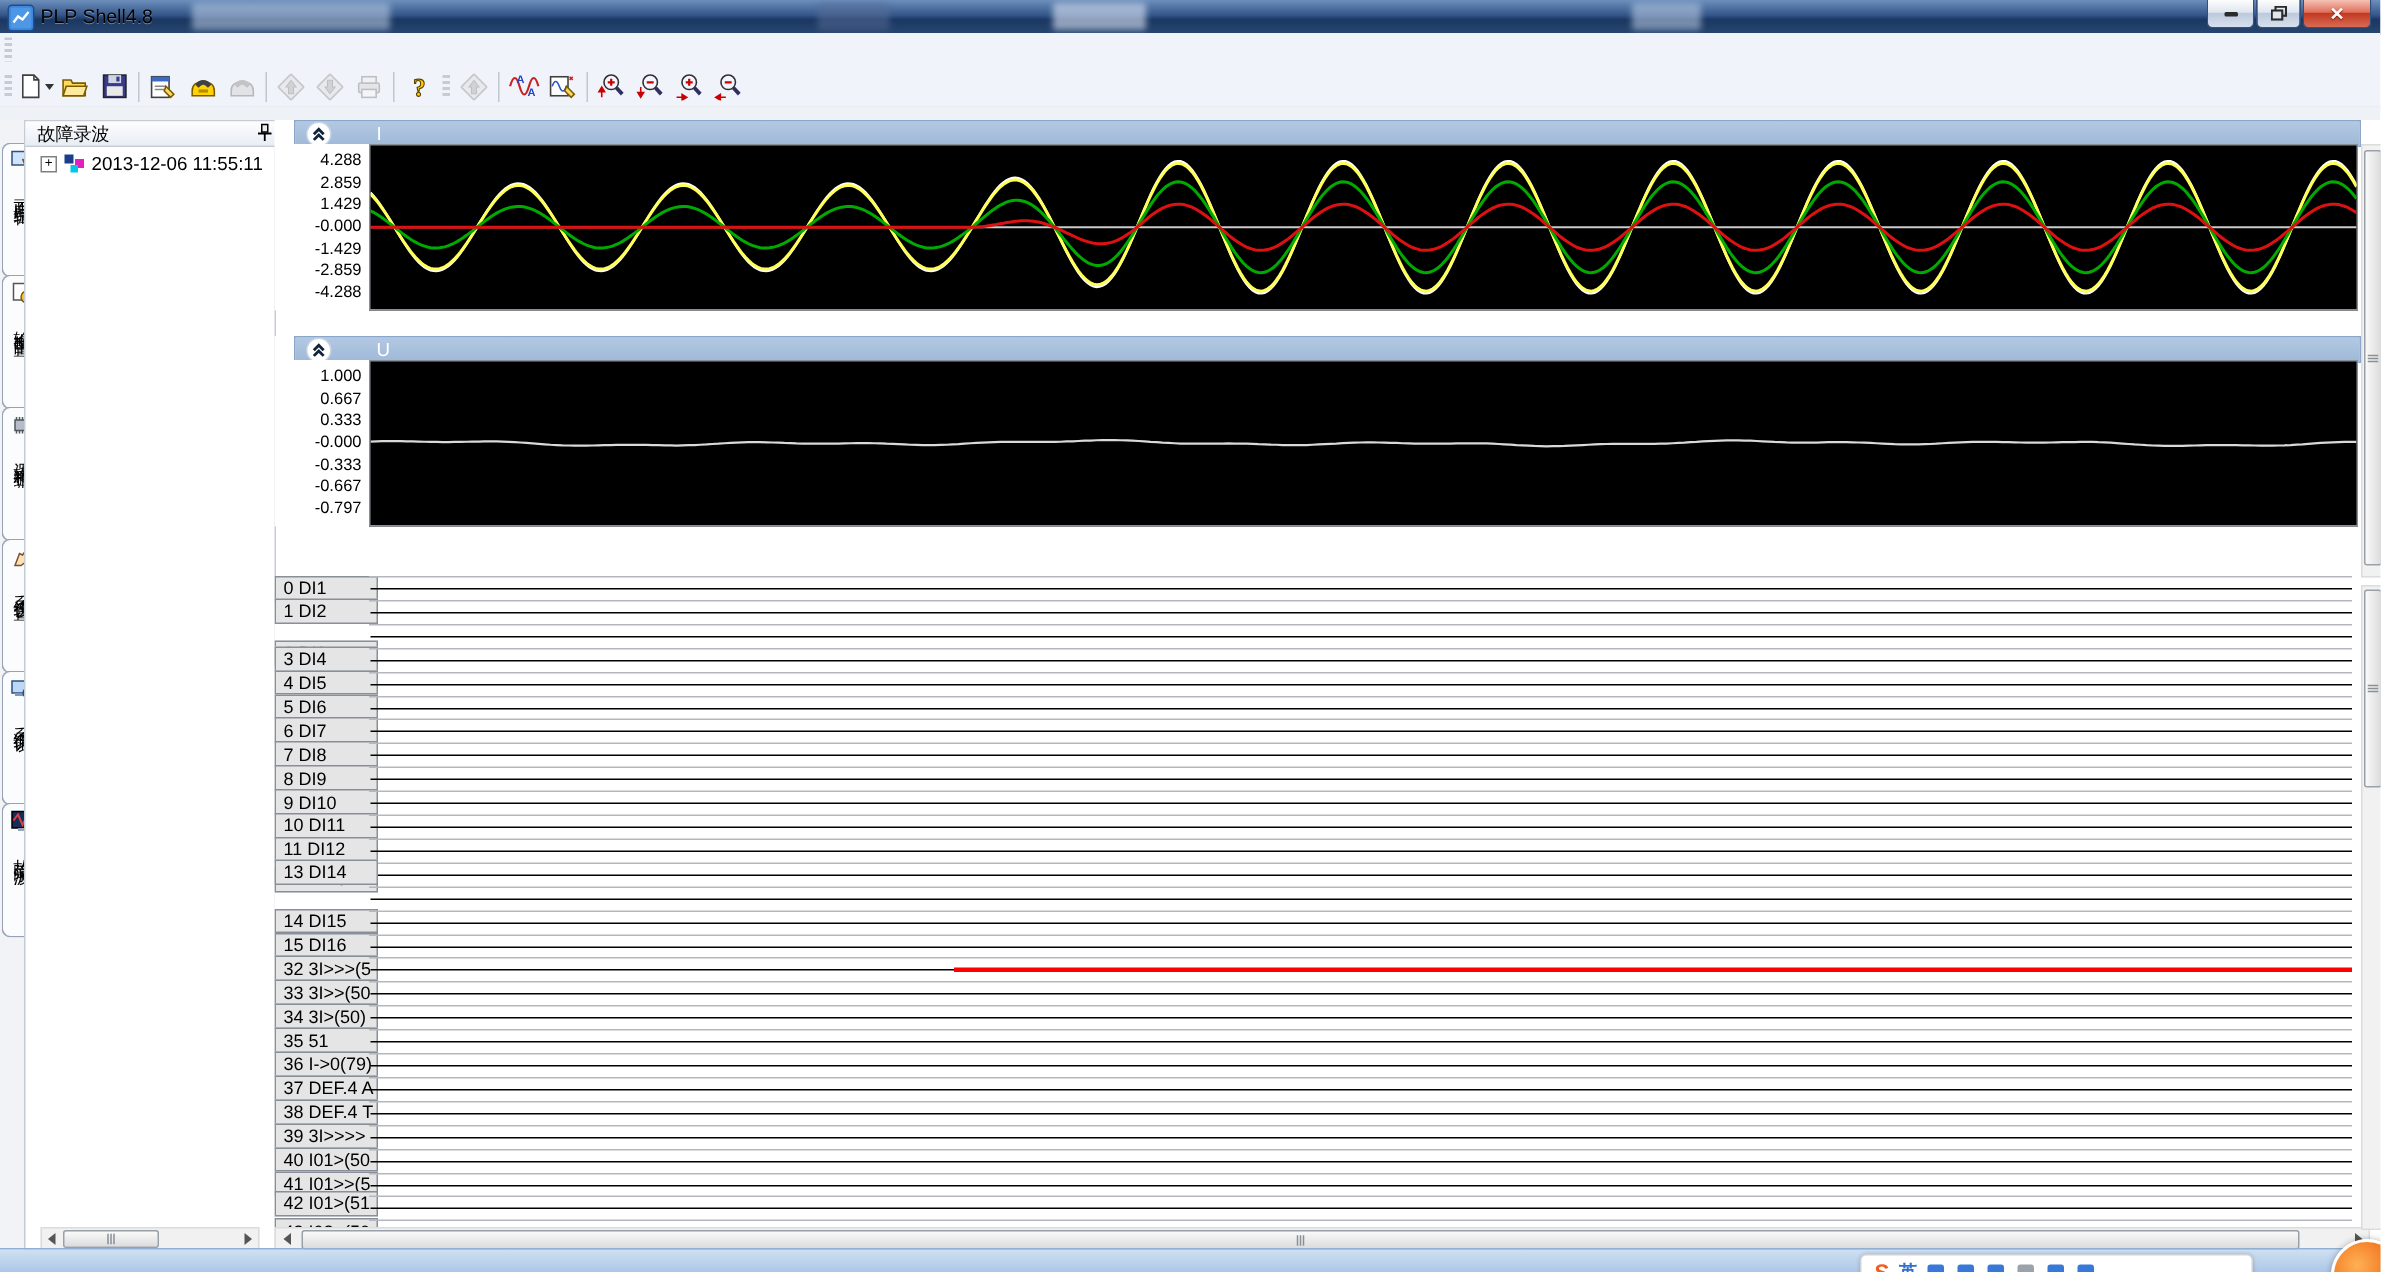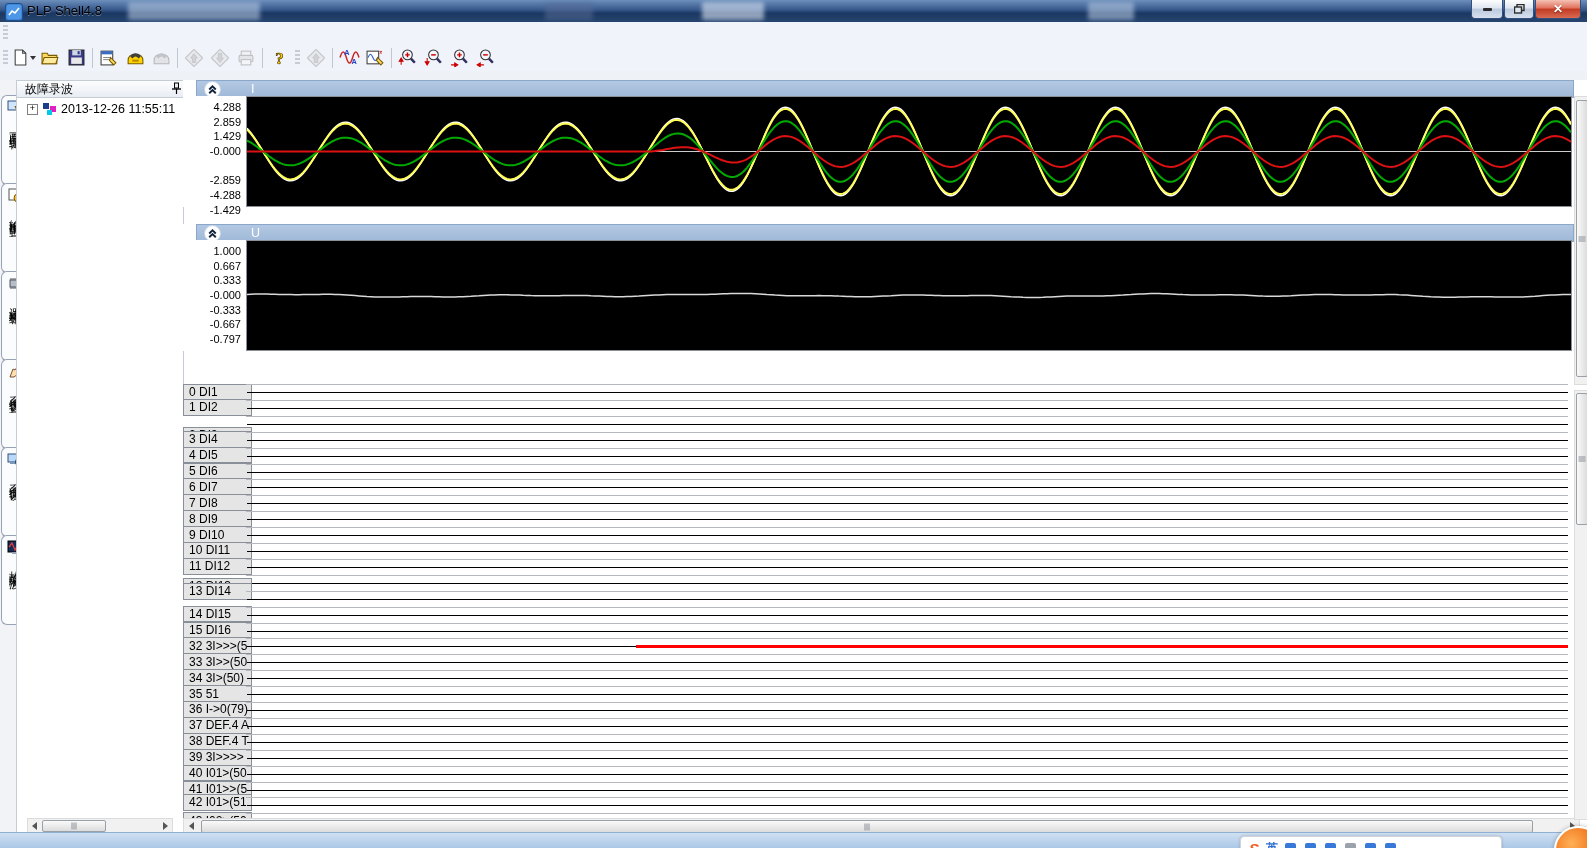--- a/index.html
+++ b/index.html
@@ -315,21 +315,21 @@
         </svg>
     </span>
   </div>
   <div class="tree-item">
     <span class="expander">+</span>
     <svg width="15" height="14" viewBox="0 0 15 14" style="margin-right:4px">
       <rect x="1" y="1" width="6" height="6" fill="#1c3c8c"></rect>
         <rect x="8" y="4" width="6" height="6" fill="#e020c0"></rect>
         <rect x="5" y="8" width="5" height="5" fill="#00c8e8"></rect>
     </svg>
-    <span>2013-12-26 11:55:11</span>
+    <span>2013-12-06 11:55:11</span>
   </div>
 
   <div class="abs hscroll" style="left:10px;top:737px;width:144px;height:13px;">
     <div class="sb-arrow" style="left:4px;top:3px;border-top:4px solid transparent;border-bottom:4px solid transparent;border-right:5px solid #555;"></div>
     <div class="sb-thumb" style="left:14px;top:1px;width:62px;height:10px;">
         <div class="sb-grip">
           <i></i>
           <i></i>
           <i></i>
         </div>
@@ -345,21 +345,21 @@
         <path d="M4.5 8 8 4.5 11.5 8M4.5 12 8 8.5 11.5 12" fill="none" stroke="#10223c" stroke-width="2"></path>
       </svg>
   </div>
   <span class="chart-title">I</span>
 </div>
 <div class="abs tickcol" style="left:183px;top:96px;width:63px;height:111px;" id="ticks-0">
     <div class="tick" style="top: 4.99px;">4.288</div>
     <div class="tick" style="top: 19.66px;">2.859</div>
     <div class="tick" style="top: 34.33px;">1.429</div>
     <div class="tick" style="top: 49px;">-0.000</div>
-    <div class="tick" style="top: 64px; margin-top: 44px;">-1.429</div>
+    <div class="tick" style="top: 64px;">-1.429</div>
     <div class="tick" style="top: 78.34px;">-2.859</div>
     <div class="tick" style="top: 93.01px;">-4.288</div>
   </div>
 <div class="abs plot" style="left:246px;top:96px;width:1324px;height:109px;">
   <svg id="wave-0" width="1324" height="109">
       <line x1="0" x2="1324" y1="54.5" y2="54.5" stroke="#cccccc" stroke-width="1.2"></line>
       <path d="M0 31.3 L2 33.5 L4 36.0 L6 38.7 L8 41.6 L10 44.7 L12 47.9 L14 51.2 L16 54.5 L18 57.8 L20 61.1 L22 64.3 L24 67.4 L26 70.3 L28 73.0 L30 75.5 L32 77.7 L34 79.5 L36 81.1 L38 82.3 L40 83.2 L42 83.6 L44 83.7 L46 83.4 L48 82.8 L50 81.7 L52 80.4 L54 78.6 L56 76.6 L58 74.3 L60 71.7 L62 68.9 L64 65.9 L66 62.7 L68 59.5 L70 56.2 L72 52.8 L74 49.5 L76 46.3 L78 43.1 L80 40.1 L82 37.3 L84 34.7 L86 32.4 L88 30.4 L90 28.6 L92 27.3 L94 26.2 L96 25.6 L98 25.3 L100 25.4 L102 25.8 L104 26.7 L106 27.9 L108 29.5 L110 31.3 L112 33.5 L114 36.0 L116 38.7 L118 41.6 L120 44.7 L122 47.9 L124 51.2 L126 54.5 L128 57.8 L130 61.1 L132 64.3 L134 67.4 L136 70.3 L138 73.0 L140 75.5 L142 77.7 L144 79.5 L146 81.1 L148 82.3 L150 83.2 L152 83.6 L154 83.7 L156 83.4 L158 82.8 L160 81.7 L162 80.4 L164 78.6 L166 76.6 L168 74.3 L170 71.7 L172 68.9 L174 65.9 L176 62.7 L178 59.5 L180 56.2 L182 52.8 L184 49.5 L186 46.3 L188 43.1 L190 40.1 L192 37.3 L194 34.7 L196 32.4 L198 30.4 L200 28.6 L202 27.3 L204 26.2 L206 25.6 L208 25.3 L210 25.4 L212 25.8 L214 26.7 L216 27.9 L218 29.5 L220 31.3 L222 33.5 L224 36.0 L226 38.7 L228 41.6 L230 44.7 L232 47.9 L234 51.2 L236 54.5 L238 57.8 L240 61.1 L242 64.3 L244 67.4 L246 70.3 L248 73.0 L250 75.5 L252 77.7 L254 79.5 L256 81.1 L258 82.3 L260 83.2 L262 83.6 L264 83.7 L266 83.4 L268 82.8 L270 81.7 L272 80.4 L274 78.6 L276 76.6 L278 74.3 L280 71.7 L282 68.9 L284 65.9 L286 62.7 L288 59.5 L290 56.2 L292 52.8 L294 49.5 L296 46.3 L298 43.1 L300 40.1 L302 37.3 L304 34.7 L306 32.4 L308 30.4 L310 28.6 L312 27.3 L314 26.2 L316 25.6 L318 25.3 L320 25.4 L322 25.8 L324 26.7 L326 27.9 L328 29.5 L330 31.3 L332 33.5 L334 36.0 L336 38.7 L338 41.6 L340 44.7 L342 47.9 L344 51.2 L346 54.5 L348 57.8 L350 61.1 L352 64.3 L354 67.4 L356 70.3 L358 73.0 L360 75.5 L362 77.7 L364 79.5 L366 81.1 L368 82.3 L370 83.2 L372 83.6 L374 83.7 L376 83.4 L378 82.8 L380 81.7 L382 80.4 L384 78.6 L386 76.6 L388 74.3 L390 71.7 L392 68.9 L394 65.9 L396 62.7 L398 59.5 L400 56.2 L402 52.8 L404 49.4 L406 46.0 L408 42.7 L410 39.5 L412 36.4 L414 33.5 L416 30.8 L418 28.4 L420 26.3 L422 24.6 L424 23.2 L426 22.2 L428 21.7 L430 21.5 L432 21.8 L434 22.6 L436 23.7 L438 25.3 L440 27.3 L442 29.7 L444 32.5 L446 35.5 L448 38.9 L450 42.5 L452 46.4 L454 50.4 L456 54.5 L458 58.7 L460 62.8 L462 67.0 L464 71.0 L466 74.8 L468 78.4 L470 81.8 L472 84.8 L474 87.5 L476 89.8 L478 91.6 L480 93.0 L482 93.9 L484 94.3 L486 94.1 L488 93.5 L490 92.3 L492 90.6 L494 88.4 L496 85.7 L498 82.6 L500 79.0 L502 75.2 L504 70.9 L506 66.5 L508 61.8 L510 57.0 L512 52.0 L514 47.1 L516 42.2 L518 37.4 L520 32.8 L522 28.6 L524 24.7 L526 21.2 L528 18.1 L530 15.5 L532 13.4 L534 11.8 L536 10.8 L538 10.4 L540 10.5 L542 11.3 L544 12.5 L546 14.4 L548 16.7 L550 19.6 L552 22.9 L554 26.6 L556 30.6 L558 35.0 L560 39.7 L562 44.5 L564 49.5 L566 54.5 L568 59.5 L570 64.5 L572 69.3 L574 74.0 L576 78.4 L578 82.4 L580 86.1 L582 89.4 L584 92.3 L586 94.6 L588 96.5 L590 97.7 L592 98.5 L594 98.6 L596 98.2 L598 97.2 L600 95.6 L602 93.5 L604 90.9 L606 87.8 L608 84.3 L610 80.4 L612 76.2 L614 71.7 L616 66.9 L618 62.0 L620 57.0 L622 52.0 L624 47.0 L626 42.1 L628 37.3 L630 32.8 L632 28.6 L634 24.7 L636 21.2 L638 18.1 L640 15.5 L642 13.4 L644 11.8 L646 10.8 L648 10.4 L650 10.5 L652 11.3 L654 12.5 L656 14.4 L658 16.7 L660 19.6 L662 22.9 L664 26.6 L666 30.6 L668 35.0 L670 39.7 L672 44.5 L674 49.5 L676 54.5 L678 59.5 L680 64.5 L682 69.3 L684 74.0 L686 78.4 L688 82.4 L690 86.1 L692 89.4 L694 92.3 L696 94.6 L698 96.5 L700 97.7 L702 98.5 L704 98.6 L706 98.2 L708 97.2 L710 95.6 L712 93.5 L714 90.9 L716 87.8 L718 84.3 L720 80.4 L722 76.2 L724 71.7 L726 66.9 L728 62.0 L730 57.0 L732 52.0 L734 47.0 L736 42.1 L738 37.3 L740 32.8 L742 28.6 L744 24.7 L746 21.2 L748 18.1 L750 15.5 L752 13.4 L754 11.8 L756 10.8 L758 10.4 L760 10.5 L762 11.3 L764 12.5 L766 14.4 L768 16.7 L770 19.6 L772 22.9 L774 26.6 L776 30.6 L778 35.0 L780 39.7 L782 44.5 L784 49.5 L786 54.5 L788 59.5 L790 64.5 L792 69.3 L794 74.0 L796 78.4 L798 82.4 L800 86.1 L802 89.4 L804 92.3 L806 94.6 L808 96.5 L810 97.7 L812 98.5 L814 98.6 L816 98.2 L818 97.2 L820 95.6 L822 93.5 L824 90.9 L826 87.8 L828 84.3 L830 80.4 L832 76.2 L834 71.7 L836 66.9 L838 62.0 L840 57.0 L842 52.0 L844 47.0 L846 42.1 L848 37.3 L850 32.8 L852 28.6 L854 24.7 L856 21.2 L858 18.1 L860 15.5 L862 13.4 L864 11.8 L866 10.8 L868 10.4 L870 10.5 L872 11.3 L874 12.5 L876 14.4 L878 16.7 L880 19.6 L882 22.9 L884 26.6 L886 30.6 L888 35.0 L890 39.7 L892 44.5 L894 49.5 L896 54.5 L898 59.5 L900 64.5 L902 69.3 L904 74.0 L906 78.4 L908 82.4 L910 86.1 L912 89.4 L914 92.3 L916 94.6 L918 96.5 L920 97.7 L922 98.5 L924 98.6 L926 98.2 L928 97.2 L930 95.6 L932 93.5 L934 90.9 L936 87.8 L938 84.3 L940 80.4 L942 76.2 L944 71.7 L946 66.9 L948 62.0 L950 57.0 L952 52.0 L954 47.0 L956 42.1 L958 37.3 L960 32.8 L962 28.6 L964 24.7 L966 21.2 L968 18.1 L970 15.5 L972 13.4 L974 11.8 L976 10.8 L978 10.4 L980 10.5 L982 11.3 L984 12.5 L986 14.4 L988 16.7 L990 19.6 L992 22.9 L994 26.6 L996 30.6 L998 35.0 L1000 39.7 L1002 44.5 L1004 49.5 L1006 54.5 L1008 59.5 L1010 64.5 L1012 69.3 L1014 74.0 L1016 78.4 L1018 82.4 L1020 86.1 L1022 89.4 L1024 92.3 L1026 94.6 L1028 96.5 L1030 97.7 L1032 98.5 L1034 98.6 L1036 98.2 L1038 97.2 L1040 95.6 L1042 93.5 L1044 90.9 L1046 87.8 L1048 84.3 L1050 80.4 L1052 76.2 L1054 71.7 L1056 66.9 L1058 62.0 L1060 57.0 L1062 52.0 L1064 47.0 L1066 42.1 L1068 37.3 L1070 32.8 L1072 28.6 L1074 24.7 L1076 21.2 L1078 18.1 L1080 15.5 L1082 13.4 L1084 11.8 L1086 10.8 L1088 10.4 L1090 10.5 L1092 11.3 L1094 12.5 L1096 14.4 L1098 16.7 L1100 19.6 L1102 22.9 L1104 26.6 L1106 30.6 L1108 35.0 L1110 39.7 L1112 44.5 L1114 49.5 L1116 54.5 L1118 59.5 L1120 64.5 L1122 69.3 L1124 74.0 L1126 78.4 L1128 82.4 L1130 86.1 L1132 89.4 L1134 92.3 L1136 94.6 L1138 96.5 L1140 97.7 L1142 98.5 L1144 98.6 L1146 98.2 L1148 97.2 L1150 95.6 L1152 93.5 L1154 90.9 L1156 87.8 L1158 84.3 L1160 80.4 L1162 76.2 L1164 71.7 L1166 66.9 L1168 62.0 L1170 57.0 L1172 52.0 L1174 47.0 L1176 42.1 L1178 37.3 L1180 32.8 L1182 28.6 L1184 24.7 L1186 21.2 L1188 18.1 L1190 15.5 L1192 13.4 L1194 11.8 L1196 10.8 L1198 10.4 L1200 10.5 L1202 11.3 L1204 12.5 L1206 14.4 L1208 16.7 L1210 19.6 L1212 22.9 L1214 26.6 L1216 30.6 L1218 35.0 L1220 39.7 L1222 44.5 L1224 49.5 L1226 54.5 L1228 59.5 L1230 64.5 L1232 69.3 L1234 74.0 L1236 78.4 L1238 82.4 L1240 86.1 L1242 89.4 L1244 92.3 L1246 94.6 L1248 96.5 L1250 97.7 L1252 98.5 L1254 98.6 L1256 98.2 L1258 97.2 L1260 95.6 L1262 93.5 L1264 90.9 L1266 87.8 L1268 84.3 L1270 80.4 L1272 76.2 L1274 71.7 L1276 66.9 L1278 62.0 L1280 57.0 L1282 52.0 L1284 47.0 L1286 42.1 L1288 37.3 L1290 32.8 L1292 28.6 L1294 24.7 L1296 21.2 L1298 18.1 L1300 15.5 L1302 13.4 L1304 11.8 L1306 10.8 L1308 10.4 L1310 10.5 L1312 11.3 L1314 12.5 L1316 14.4 L1318 16.7 L1320 19.6 L1322 22.9 L1324 26.6 " fill="none" stroke="#ffffff" stroke-width="1.6"></path>
       <path d="M0 32.4 L2 34.5 L4 36.8 L6 39.4 L8 42.2 L10 45.1 L12 48.2 L14 51.3 L16 54.5 L18 57.7 L20 60.8 L22 63.9 L24 66.8 L26 69.6 L28 72.2 L30 74.5 L32 76.6 L34 78.4 L36 79.9 L38 81.0 L40 81.9 L42 82.3 L44 82.4 L46 82.1 L48 81.5 L50 80.5 L52 79.2 L54 77.5 L56 75.6 L58 73.4 L60 70.9 L62 68.2 L64 65.4 L66 62.4 L68 59.3 L70 56.1 L72 52.9 L74 49.7 L76 46.6 L78 43.6 L80 40.8 L82 38.1 L84 35.6 L86 33.4 L88 31.5 L90 29.8 L92 28.5 L94 27.5 L96 26.9 L98 26.6 L100 26.7 L102 27.1 L104 28.0 L106 29.1 L108 30.6 L110 32.4 L112 34.5 L114 36.8 L116 39.4 L118 42.2 L120 45.1 L122 48.2 L124 51.3 L126 54.5 L128 57.7 L130 60.8 L132 63.9 L134 66.8 L136 69.6 L138 72.2 L140 74.5 L142 76.6 L144 78.4 L146 79.9 L148 81.0 L150 81.9 L152 82.3 L154 82.4 L156 82.1 L158 81.5 L160 80.5 L162 79.2 L164 77.5 L166 75.6 L168 73.4 L170 70.9 L172 68.2 L174 65.4 L176 62.4 L178 59.3 L180 56.1 L182 52.9 L184 49.7 L186 46.6 L188 43.6 L190 40.8 L192 38.1 L194 35.6 L196 33.4 L198 31.5 L200 29.8 L202 28.5 L204 27.5 L206 26.9 L208 26.6 L210 26.7 L212 27.1 L214 28.0 L216 29.1 L218 30.6 L220 32.4 L222 34.5 L224 36.8 L226 39.4 L228 42.2 L230 45.1 L232 48.2 L234 51.3 L236 54.5 L238 57.7 L240 60.8 L242 63.9 L244 66.8 L246 69.6 L248 72.2 L250 74.5 L252 76.6 L254 78.4 L256 79.9 L258 81.0 L260 81.9 L262 82.3 L264 82.4 L266 82.1 L268 81.5 L270 80.5 L272 79.2 L274 77.5 L276 75.6 L278 73.4 L280 70.9 L282 68.2 L284 65.4 L286 62.4 L288 59.3 L290 56.1 L292 52.9 L294 49.7 L296 46.6 L298 43.6 L300 40.8 L302 38.1 L304 35.6 L306 33.4 L308 31.5 L310 29.8 L312 28.5 L314 27.5 L316 26.9 L318 26.6 L320 26.7 L322 27.1 L324 28.0 L326 29.1 L328 30.6 L330 32.4 L332 34.5 L334 36.8 L336 39.4 L338 42.2 L340 45.1 L342 48.2 L344 51.3 L346 54.5 L348 57.7 L350 60.8 L352 63.9 L354 66.8 L356 69.6 L358 72.2 L360 74.5 L362 76.6 L364 78.4 L366 79.9 L368 81.0 L370 81.9 L372 82.3 L374 82.4 L376 82.1 L378 81.5 L380 80.5 L382 79.2 L384 77.5 L386 75.6 L388 73.4 L390 70.9 L392 68.2 L394 65.4 L396 62.4 L398 59.3 L400 56.1 L402 52.9 L404 49.6 L406 46.4 L408 43.2 L410 40.1 L412 37.2 L414 34.4 L416 31.8 L418 29.5 L420 27.5 L422 25.9 L424 24.6 L426 23.6 L428 23.1 L430 22.9 L432 23.2 L434 23.9 L436 25.0 L438 26.5 L440 28.4 L442 30.7 L444 33.4 L446 36.3 L448 39.5 L450 43.0 L452 46.7 L454 50.6 L456 54.5 L458 58.5 L460 62.5 L462 66.5 L464 70.3 L466 74.0 L468 77.5 L470 80.7 L472 83.7 L474 86.3 L476 88.4 L478 90.2 L480 91.6 L482 92.4 L484 92.8 L486 92.7 L488 92.0 L490 90.9 L492 89.2 L494 87.1 L496 84.6 L498 81.6 L500 78.2 L502 74.4 L504 70.4 L506 66.0 L508 61.5 L510 56.9 L512 52.1 L514 47.3 L516 42.6 L518 38.0 L520 33.6 L522 29.5 L524 25.7 L526 22.3 L528 19.4 L530 16.8 L532 14.8 L534 13.3 L536 12.4 L538 11.9 L540 12.1 L542 12.8 L544 14.0 L546 15.8 L548 18.0 L550 20.8 L552 24.0 L554 27.5 L556 31.5 L558 35.7 L560 40.2 L562 44.9 L564 49.6 L566 54.5 L568 59.4 L570 64.1 L572 68.8 L574 73.3 L576 77.5 L578 81.5 L580 85.0 L582 88.2 L584 91.0 L586 93.2 L588 95.0 L590 96.2 L592 96.9 L594 97.1 L596 96.6 L598 95.7 L600 94.2 L602 92.2 L604 89.6 L606 86.7 L608 83.3 L610 79.5 L612 75.4 L614 71.1 L616 66.5 L618 61.8 L620 56.9 L622 52.1 L624 47.2 L626 42.5 L628 37.9 L630 33.6 L632 29.5 L634 25.7 L636 22.3 L638 19.4 L640 16.8 L642 14.8 L644 13.3 L646 12.4 L648 11.9 L650 12.1 L652 12.8 L654 14.0 L656 15.8 L658 18.0 L660 20.8 L662 24.0 L664 27.5 L666 31.5 L668 35.7 L670 40.2 L672 44.9 L674 49.6 L676 54.5 L678 59.4 L680 64.1 L682 68.8 L684 73.3 L686 77.5 L688 81.5 L690 85.0 L692 88.2 L694 91.0 L696 93.2 L698 95.0 L700 96.2 L702 96.9 L704 97.1 L706 96.6 L708 95.7 L710 94.2 L712 92.2 L714 89.6 L716 86.7 L718 83.3 L720 79.5 L722 75.4 L724 71.1 L726 66.5 L728 61.8 L730 56.9 L732 52.1 L734 47.2 L736 42.5 L738 37.9 L740 33.6 L742 29.5 L744 25.7 L746 22.3 L748 19.4 L750 16.8 L752 14.8 L754 13.3 L756 12.4 L758 11.9 L760 12.1 L762 12.8 L764 14.0 L766 15.8 L768 18.0 L770 20.8 L772 24.0 L774 27.5 L776 31.5 L778 35.7 L780 40.2 L782 44.9 L784 49.6 L786 54.5 L788 59.4 L790 64.1 L792 68.8 L794 73.3 L796 77.5 L798 81.5 L800 85.0 L802 88.2 L804 91.0 L806 93.2 L808 95.0 L810 96.2 L812 96.9 L814 97.1 L816 96.6 L818 95.7 L820 94.2 L822 92.2 L824 89.6 L826 86.7 L828 83.3 L830 79.5 L832 75.4 L834 71.1 L836 66.5 L838 61.8 L840 56.9 L842 52.1 L844 47.2 L846 42.5 L848 37.9 L850 33.6 L852 29.5 L854 25.7 L856 22.3 L858 19.4 L860 16.8 L862 14.8 L864 13.3 L866 12.4 L868 11.9 L870 12.1 L872 12.8 L874 14.0 L876 15.8 L878 18.0 L880 20.8 L882 24.0 L884 27.5 L886 31.5 L888 35.7 L890 40.2 L892 44.9 L894 49.6 L896 54.5 L898 59.4 L900 64.1 L902 68.8 L904 73.3 L906 77.5 L908 81.5 L910 85.0 L912 88.2 L914 91.0 L916 93.2 L918 95.0 L920 96.2 L922 96.9 L924 97.1 L926 96.6 L928 95.7 L930 94.2 L932 92.2 L934 89.6 L936 86.7 L938 83.3 L940 79.5 L942 75.4 L944 71.1 L946 66.5 L948 61.8 L950 56.9 L952 52.1 L954 47.2 L956 42.5 L958 37.9 L960 33.6 L962 29.5 L964 25.7 L966 22.3 L968 19.4 L970 16.8 L972 14.8 L974 13.3 L976 12.4 L978 11.9 L980 12.1 L982 12.8 L984 14.0 L986 15.8 L988 18.0 L990 20.8 L992 24.0 L994 27.5 L996 31.5 L998 35.7 L1000 40.2 L1002 44.9 L1004 49.6 L1006 54.5 L1008 59.4 L1010 64.1 L1012 68.8 L1014 73.3 L1016 77.5 L1018 81.5 L1020 85.0 L1022 88.2 L1024 91.0 L1026 93.2 L1028 95.0 L1030 96.2 L1032 96.9 L1034 97.1 L1036 96.6 L1038 95.7 L1040 94.2 L1042 92.2 L1044 89.6 L1046 86.7 L1048 83.3 L1050 79.5 L1052 75.4 L1054 71.1 L1056 66.5 L1058 61.8 L1060 56.9 L1062 52.1 L1064 47.2 L1066 42.5 L1068 37.9 L1070 33.6 L1072 29.5 L1074 25.7 L1076 22.3 L1078 19.4 L1080 16.8 L1082 14.8 L1084 13.3 L1086 12.4 L1088 11.9 L1090 12.1 L1092 12.8 L1094 14.0 L1096 15.8 L1098 18.0 L1100 20.8 L1102 24.0 L1104 27.5 L1106 31.5 L1108 35.7 L1110 40.2 L1112 44.9 L1114 49.6 L1116 54.5 L1118 59.4 L1120 64.1 L1122 68.8 L1124 73.3 L1126 77.5 L1128 81.5 L1130 85.0 L1132 88.2 L1134 91.0 L1136 93.2 L1138 95.0 L1140 96.2 L1142 96.9 L1144 97.1 L1146 96.6 L1148 95.7 L1150 94.2 L1152 92.2 L1154 89.6 L1156 86.7 L1158 83.3 L1160 79.5 L1162 75.4 L1164 71.1 L1166 66.5 L1168 61.8 L1170 56.9 L1172 52.1 L1174 47.2 L1176 42.5 L1178 37.9 L1180 33.6 L1182 29.5 L1184 25.7 L1186 22.3 L1188 19.4 L1190 16.8 L1192 14.8 L1194 13.3 L1196 12.4 L1198 11.9 L1200 12.1 L1202 12.8 L1204 14.0 L1206 15.8 L1208 18.0 L1210 20.8 L1212 24.0 L1214 27.5 L1216 31.5 L1218 35.7 L1220 40.2 L1222 44.9 L1224 49.6 L1226 54.5 L1228 59.4 L1230 64.1 L1232 68.8 L1234 73.3 L1236 77.5 L1238 81.5 L1240 85.0 L1242 88.2 L1244 91.0 L1246 93.2 L1248 95.0 L1250 96.2 L1252 96.9 L1254 97.1 L1256 96.6 L1258 95.7 L1260 94.2 L1262 92.2 L1264 89.6 L1266 86.7 L1268 83.3 L1270 79.5 L1272 75.4 L1274 71.1 L1276 66.5 L1278 61.8 L1280 56.9 L1282 52.1 L1284 47.2 L1286 42.5 L1288 37.9 L1290 33.6 L1292 29.5 L1294 25.7 L1296 22.3 L1298 19.4 L1300 16.8 L1302 14.8 L1304 13.3 L1306 12.4 L1308 11.9 L1310 12.1 L1312 12.8 L1314 14.0 L1316 15.8 L1318 18.0 L1320 20.8 L1322 24.0 L1324 27.5 " fill="none" stroke="#ffff55" stroke-width="2"></path>
       <path d="M0 43.5 L2 44.6 L4 45.7 L6 47.0 L8 48.4 L10 49.8 L12 51.4 L14 52.9 L16 54.5 L18 56.1 L20 57.6 L22 59.2 L24 60.6 L26 62.0 L28 63.3 L30 64.4 L32 65.5 L34 66.4 L36 67.1 L38 67.7 L40 68.1 L42 68.3 L44 68.3 L46 68.2 L48 67.9 L50 67.4 L52 66.8 L54 65.9 L56 65.0 L58 63.9 L60 62.6 L62 61.3 L64 59.9 L66 58.4 L68 56.9 L70 55.3 L72 53.7 L74 52.1 L76 50.6 L78 49.1 L80 47.7 L82 46.4 L84 45.1 L86 44.0 L88 43.1 L90 42.2 L92 41.6 L94 41.1 L96 40.8 L98 40.7 L100 40.7 L102 40.9 L104 41.3 L106 41.9 L108 42.6 L110 43.5 L112 44.6 L114 45.7 L116 47.0 L118 48.4 L120 49.8 L122 51.4 L124 52.9 L126 54.5 L128 56.1 L130 57.6 L132 59.2 L134 60.6 L136 62.0 L138 63.3 L140 64.4 L142 65.5 L144 66.4 L146 67.1 L148 67.7 L150 68.1 L152 68.3 L154 68.3 L156 68.2 L158 67.9 L160 67.4 L162 66.8 L164 65.9 L166 65.0 L168 63.9 L170 62.6 L172 61.3 L174 59.9 L176 58.4 L178 56.9 L180 55.3 L182 53.7 L184 52.1 L186 50.6 L188 49.1 L190 47.7 L192 46.4 L194 45.1 L196 44.0 L198 43.1 L200 42.2 L202 41.6 L204 41.1 L206 40.8 L208 40.7 L210 40.7 L212 40.9 L214 41.3 L216 41.9 L218 42.6 L220 43.5 L222 44.6 L224 45.7 L226 47.0 L228 48.4 L230 49.8 L232 51.4 L234 52.9 L236 54.5 L238 56.1 L240 57.6 L242 59.2 L244 60.6 L246 62.0 L248 63.3 L250 64.4 L252 65.5 L254 66.4 L256 67.1 L258 67.7 L260 68.1 L262 68.3 L264 68.3 L266 68.2 L268 67.9 L270 67.4 L272 66.8 L274 65.9 L276 65.0 L278 63.9 L280 62.6 L282 61.3 L284 59.9 L286 58.4 L288 56.9 L290 55.3 L292 53.7 L294 52.1 L296 50.6 L298 49.1 L300 47.7 L302 46.4 L304 45.1 L306 44.0 L308 43.1 L310 42.2 L312 41.6 L314 41.1 L316 40.8 L318 40.7 L320 40.7 L322 40.9 L324 41.3 L326 41.9 L328 42.6 L330 43.5 L332 44.6 L334 45.7 L336 47.0 L338 48.4 L340 49.8 L342 51.4 L344 52.9 L346 54.5 L348 56.1 L350 57.6 L352 59.2 L354 60.6 L356 62.0 L358 63.3 L360 64.4 L362 65.5 L364 66.4 L366 67.1 L368 67.7 L370 68.1 L372 68.3 L374 68.3 L376 68.2 L378 67.9 L380 67.4 L382 66.8 L384 65.9 L386 65.0 L388 63.9 L390 62.6 L392 61.3 L394 59.9 L396 58.4 L398 56.9 L400 55.3 L402 53.7 L404 52.0 L406 50.3 L408 48.6 L410 46.9 L412 45.3 L414 43.7 L416 42.3 L418 40.9 L420 39.7 L422 38.7 L424 37.8 L426 37.1 L428 36.7 L430 36.5 L432 36.5 L434 36.8 L436 37.3 L438 38.1 L440 39.1 L442 40.3 L444 41.8 L446 43.5 L448 45.4 L450 47.5 L452 49.7 L454 52.1 L456 54.5 L458 57.0 L460 59.5 L462 62.1 L464 64.5 L466 66.9 L468 69.2 L470 71.4 L472 73.4 L474 75.1 L476 76.7 L478 78.0 L480 78.9 L482 79.6 L484 80.0 L486 80.0 L488 79.7 L490 79.0 L492 78.0 L494 76.7 L496 75.0 L498 73.0 L500 70.8 L502 68.2 L504 65.5 L506 62.5 L508 59.4 L510 56.2 L512 52.8 L514 49.5 L516 46.1 L518 42.8 L520 39.6 L522 36.7 L524 34.0 L526 31.6 L528 29.5 L530 27.7 L532 26.3 L534 25.2 L536 24.5 L538 24.2 L540 24.3 L542 24.8 L544 25.7 L546 27.0 L548 28.6 L550 30.5 L552 32.8 L554 35.3 L556 38.1 L558 41.1 L560 44.3 L562 47.6 L564 51.0 L566 54.5 L568 58.0 L570 61.4 L572 64.7 L574 67.9 L576 70.9 L578 73.7 L580 76.2 L582 78.5 L584 80.4 L586 82.0 L588 83.3 L590 84.2 L592 84.7 L594 84.8 L596 84.5 L598 83.8 L600 82.7 L602 81.3 L604 79.5 L606 77.4 L608 75.0 L610 72.3 L612 69.4 L614 66.3 L616 63.0 L618 59.7 L620 56.2 L622 52.8 L624 49.3 L626 46.0 L628 42.7 L630 39.6 L632 36.7 L634 34.0 L636 31.6 L638 29.5 L640 27.7 L642 26.3 L644 25.2 L646 24.5 L648 24.2 L650 24.3 L652 24.8 L654 25.7 L656 27.0 L658 28.6 L660 30.5 L662 32.8 L664 35.3 L666 38.1 L668 41.1 L670 44.3 L672 47.6 L674 51.0 L676 54.5 L678 58.0 L680 61.4 L682 64.7 L684 67.9 L686 70.9 L688 73.7 L690 76.2 L692 78.5 L694 80.4 L696 82.0 L698 83.3 L700 84.2 L702 84.7 L704 84.8 L706 84.5 L708 83.8 L710 82.7 L712 81.3 L714 79.5 L716 77.4 L718 75.0 L720 72.3 L722 69.4 L724 66.3 L726 63.0 L728 59.7 L730 56.2 L732 52.8 L734 49.3 L736 46.0 L738 42.7 L740 39.6 L742 36.7 L744 34.0 L746 31.6 L748 29.5 L750 27.7 L752 26.3 L754 25.2 L756 24.5 L758 24.2 L760 24.3 L762 24.8 L764 25.7 L766 27.0 L768 28.6 L770 30.5 L772 32.8 L774 35.3 L776 38.1 L778 41.1 L780 44.3 L782 47.6 L784 51.0 L786 54.5 L788 58.0 L790 61.4 L792 64.7 L794 67.9 L796 70.9 L798 73.7 L800 76.2 L802 78.5 L804 80.4 L806 82.0 L808 83.3 L810 84.2 L812 84.7 L814 84.8 L816 84.5 L818 83.8 L820 82.7 L822 81.3 L824 79.5 L826 77.4 L828 75.0 L830 72.3 L832 69.4 L834 66.3 L836 63.0 L838 59.7 L840 56.2 L842 52.8 L844 49.3 L846 46.0 L848 42.7 L850 39.6 L852 36.7 L854 34.0 L856 31.6 L858 29.5 L860 27.7 L862 26.3 L864 25.2 L866 24.5 L868 24.2 L870 24.3 L872 24.8 L874 25.7 L876 27.0 L878 28.6 L880 30.5 L882 32.8 L884 35.3 L886 38.1 L888 41.1 L890 44.3 L892 47.6 L894 51.0 L896 54.5 L898 58.0 L900 61.4 L902 64.7 L904 67.9 L906 70.9 L908 73.7 L910 76.2 L912 78.5 L914 80.4 L916 82.0 L918 83.3 L920 84.2 L922 84.7 L924 84.8 L926 84.5 L928 83.8 L930 82.7 L932 81.3 L934 79.5 L936 77.4 L938 75.0 L940 72.3 L942 69.4 L944 66.3 L946 63.0 L948 59.7 L950 56.2 L952 52.8 L954 49.3 L956 46.0 L958 42.7 L960 39.6 L962 36.7 L964 34.0 L966 31.6 L968 29.5 L970 27.7 L972 26.3 L974 25.2 L976 24.5 L978 24.2 L980 24.3 L982 24.8 L984 25.7 L986 27.0 L988 28.6 L990 30.5 L992 32.8 L994 35.3 L996 38.1 L998 41.1 L1000 44.3 L1002 47.6 L1004 51.0 L1006 54.5 L1008 58.0 L1010 61.4 L1012 64.7 L1014 67.9 L1016 70.9 L1018 73.7 L1020 76.2 L1022 78.5 L1024 80.4 L1026 82.0 L1028 83.3 L1030 84.2 L1032 84.7 L1034 84.8 L1036 84.5 L1038 83.8 L1040 82.7 L1042 81.3 L1044 79.5 L1046 77.4 L1048 75.0 L1050 72.3 L1052 69.4 L1054 66.3 L1056 63.0 L1058 59.7 L1060 56.2 L1062 52.8 L1064 49.3 L1066 46.0 L1068 42.7 L1070 39.6 L1072 36.7 L1074 34.0 L1076 31.6 L1078 29.5 L1080 27.7 L1082 26.3 L1084 25.2 L1086 24.5 L1088 24.2 L1090 24.3 L1092 24.8 L1094 25.7 L1096 27.0 L1098 28.6 L1100 30.5 L1102 32.8 L1104 35.3 L1106 38.1 L1108 41.1 L1110 44.3 L1112 47.6 L1114 51.0 L1116 54.5 L1118 58.0 L1120 61.4 L1122 64.7 L1124 67.9 L1126 70.9 L1128 73.7 L1130 76.2 L1132 78.5 L1134 80.4 L1136 82.0 L1138 83.3 L1140 84.2 L1142 84.7 L1144 84.8 L1146 84.5 L1148 83.8 L1150 82.7 L1152 81.3 L1154 79.5 L1156 77.4 L1158 75.0 L1160 72.3 L1162 69.4 L1164 66.3 L1166 63.0 L1168 59.7 L1170 56.2 L1172 52.8 L1174 49.3 L1176 46.0 L1178 42.7 L1180 39.6 L1182 36.7 L1184 34.0 L1186 31.6 L1188 29.5 L1190 27.7 L1192 26.3 L1194 25.2 L1196 24.5 L1198 24.2 L1200 24.3 L1202 24.8 L1204 25.7 L1206 27.0 L1208 28.6 L1210 30.5 L1212 32.8 L1214 35.3 L1216 38.1 L1218 41.1 L1220 44.3 L1222 47.6 L1224 51.0 L1226 54.5 L1228 58.0 L1230 61.4 L1232 64.7 L1234 67.9 L1236 70.9 L1238 73.7 L1240 76.2 L1242 78.5 L1244 80.4 L1246 82.0 L1248 83.3 L1250 84.2 L1252 84.7 L1254 84.8 L1256 84.5 L1258 83.8 L1260 82.7 L1262 81.3 L1264 79.5 L1266 77.4 L1268 75.0 L1270 72.3 L1272 69.4 L1274 66.3 L1276 63.0 L1278 59.7 L1280 56.2 L1282 52.8 L1284 49.3 L1286 46.0 L1288 42.7 L1290 39.6 L1292 36.7 L1294 34.0 L1296 31.6 L1298 29.5 L1300 27.7 L1302 26.3 L1304 25.2 L1306 24.5 L1308 24.2 L1310 24.3 L1312 24.8 L1314 25.7 L1316 27.0 L1318 28.6 L1320 30.5 L1322 32.8 L1324 35.3 " fill="none" stroke="#00aa00" stroke-width="2"></path>
       <path d="M0 54.5 L2 54.5 L4 54.5 L6 54.5 L8 54.5 L10 54.5 L12 54.5 L14 54.5 L16 54.5 L18 54.5 L20 54.5 L22 54.5 L24 54.5 L26 54.5 L28 54.5 L30 54.5 L32 54.5 L34 54.5 L36 54.5 L38 54.5 L40 54.5 L42 54.5 L44 54.5 L46 54.5 L48 54.5 L50 54.5 L52 54.5 L54 54.5 L56 54.5 L58 54.5 L60 54.5 L62 54.5 L64 54.5 L66 54.5 L68 54.5 L70 54.5 L72 54.5 L74 54.5 L76 54.5 L78 54.5 L80 54.5 L82 54.5 L84 54.5 L86 54.5 L88 54.5 L90 54.5 L92 54.5 L94 54.5 L96 54.5 L98 54.5 L100 54.5 L102 54.5 L104 54.5 L106 54.5 L108 54.5 L110 54.5 L112 54.5 L114 54.5 L116 54.5 L118 54.5 L120 54.5 L122 54.5 L124 54.5 L126 54.5 L128 54.5 L130 54.5 L132 54.5 L134 54.5 L136 54.5 L138 54.5 L140 54.5 L142 54.5 L144 54.5 L146 54.5 L148 54.5 L150 54.5 L152 54.5 L154 54.5 L156 54.5 L158 54.5 L160 54.5 L162 54.5 L164 54.5 L166 54.5 L168 54.5 L170 54.5 L172 54.5 L174 54.5 L176 54.5 L178 54.5 L180 54.5 L182 54.5 L184 54.5 L186 54.5 L188 54.5 L190 54.5 L192 54.5 L194 54.5 L196 54.5 L198 54.5 L200 54.5 L202 54.5 L204 54.5 L206 54.5 L208 54.5 L210 54.5 L212 54.5 L214 54.5 L216 54.5 L218 54.5 L220 54.5 L222 54.5 L224 54.5 L226 54.5 L228 54.5 L230 54.5 L232 54.5 L234 54.5 L236 54.5 L238 54.5 L240 54.5 L242 54.5 L244 54.5 L246 54.5 L248 54.5 L250 54.5 L252 54.5 L254 54.5 L256 54.5 L258 54.5 L260 54.5 L262 54.5 L264 54.5 L266 54.5 L268 54.5 L270 54.5 L272 54.5 L274 54.5 L276 54.5 L278 54.5 L280 54.5 L282 54.5 L284 54.5 L286 54.5 L288 54.5 L290 54.5 L292 54.5 L294 54.5 L296 54.5 L298 54.5 L300 54.5 L302 54.5 L304 54.5 L306 54.5 L308 54.5 L310 54.5 L312 54.5 L314 54.5 L316 54.5 L318 54.5 L320 54.5 L322 54.5 L324 54.5 L326 54.5 L328 54.5 L330 54.5 L332 54.5 L334 54.5 L336 54.5 L338 54.5 L340 54.5 L342 54.5 L344 54.5 L346 54.5 L348 54.5 L350 54.5 L352 54.5 L354 54.5 L356 54.5 L358 54.5 L360 54.5 L362 54.5 L364 54.5 L366 54.5 L368 54.5 L370 54.5 L372 54.5 L374 54.5 L376 54.5 L378 54.5 L380 54.5 L382 54.5 L384 54.5 L386 54.5 L388 54.5 L390 54.5 L392 54.5 L394 54.5 L396 54.5 L398 54.5 L400 54.5 L402 54.5 L404 54.4 L406 54.2 L408 54.1 L410 53.8 L412 53.5 L414 53.2 L416 52.9 L418 52.5 L420 52.1 L422 51.8 L424 51.4 L426 51.1 L428 50.8 L430 50.5 L432 50.4 L434 50.2 L436 50.2 L438 50.2 L440 50.3 L442 50.5 L444 50.8 L446 51.2 L448 51.7 L450 52.3 L452 53.0 L454 53.7 L456 54.5 L458 55.4 L460 56.3 L462 57.2 L464 58.2 L466 59.1 L468 60.1 L470 61.0 L472 61.9 L474 62.7 L476 63.5 L478 64.1 L480 64.7 L482 65.1 L484 65.4 L486 65.5 L488 65.5 L490 65.4 L492 65.0 L494 64.6 L496 63.9 L498 63.1 L500 62.1 L502 61.0 L504 59.7 L506 58.4 L508 56.9 L510 55.3 L512 53.7 L514 52.0 L516 50.3 L518 48.6 L520 46.9 L522 45.5 L524 44.1 L526 42.9 L528 41.8 L530 40.9 L532 40.2 L534 39.6 L536 39.3 L538 39.1 L540 39.2 L542 39.4 L544 39.9 L546 40.5 L548 41.3 L550 42.3 L552 43.5 L554 44.8 L556 46.2 L558 47.7 L560 49.3 L562 51.0 L564 52.7 L566 54.5 L568 56.3 L570 58.0 L572 59.7 L574 61.3 L576 62.8 L578 64.2 L580 65.5 L582 66.7 L584 67.7 L586 68.5 L588 69.1 L590 69.6 L592 69.8 L594 69.9 L596 69.7 L598 69.4 L600 68.8 L602 68.1 L604 67.2 L606 66.1 L608 64.9 L610 63.5 L612 62.1 L614 60.5 L616 58.8 L618 57.1 L620 55.4 L622 53.6 L624 51.9 L626 50.2 L628 48.5 L630 46.9 L632 45.5 L634 44.1 L636 42.9 L638 41.8 L640 40.9 L642 40.2 L644 39.6 L646 39.3 L648 39.1 L650 39.2 L652 39.4 L654 39.9 L656 40.5 L658 41.3 L660 42.3 L662 43.5 L664 44.8 L666 46.2 L668 47.7 L670 49.3 L672 51.0 L674 52.7 L676 54.5 L678 56.3 L680 58.0 L682 59.7 L684 61.3 L686 62.8 L688 64.2 L690 65.5 L692 66.7 L694 67.7 L696 68.5 L698 69.1 L700 69.6 L702 69.8 L704 69.9 L706 69.7 L708 69.4 L710 68.8 L712 68.1 L714 67.2 L716 66.1 L718 64.9 L720 63.5 L722 62.1 L724 60.5 L726 58.8 L728 57.1 L730 55.4 L732 53.6 L734 51.9 L736 50.2 L738 48.5 L740 46.9 L742 45.5 L744 44.1 L746 42.9 L748 41.8 L750 40.9 L752 40.2 L754 39.6 L756 39.3 L758 39.1 L760 39.2 L762 39.4 L764 39.9 L766 40.5 L768 41.3 L770 42.3 L772 43.5 L774 44.8 L776 46.2 L778 47.7 L780 49.3 L782 51.0 L784 52.7 L786 54.5 L788 56.3 L790 58.0 L792 59.7 L794 61.3 L796 62.8 L798 64.2 L800 65.5 L802 66.7 L804 67.7 L806 68.5 L808 69.1 L810 69.6 L812 69.8 L814 69.9 L816 69.7 L818 69.4 L820 68.8 L822 68.1 L824 67.2 L826 66.1 L828 64.9 L830 63.5 L832 62.1 L834 60.5 L836 58.8 L838 57.1 L840 55.4 L842 53.6 L844 51.9 L846 50.2 L848 48.5 L850 46.9 L852 45.5 L854 44.1 L856 42.9 L858 41.8 L860 40.9 L862 40.2 L864 39.6 L866 39.3 L868 39.1 L870 39.2 L872 39.4 L874 39.9 L876 40.5 L878 41.3 L880 42.3 L882 43.5 L884 44.8 L886 46.2 L888 47.7 L890 49.3 L892 51.0 L894 52.7 L896 54.5 L898 56.3 L900 58.0 L902 59.7 L904 61.3 L906 62.8 L908 64.2 L910 65.5 L912 66.7 L914 67.7 L916 68.5 L918 69.1 L920 69.6 L922 69.8 L924 69.9 L926 69.7 L928 69.4 L930 68.8 L932 68.1 L934 67.2 L936 66.1 L938 64.9 L940 63.5 L942 62.1 L944 60.5 L946 58.8 L948 57.1 L950 55.4 L952 53.6 L954 51.9 L956 50.2 L958 48.5 L960 46.9 L962 45.5 L964 44.1 L966 42.9 L968 41.8 L970 40.9 L972 40.2 L974 39.6 L976 39.3 L978 39.1 L980 39.2 L982 39.4 L984 39.9 L986 40.5 L988 41.3 L990 42.3 L992 43.5 L994 44.8 L996 46.2 L998 47.7 L1000 49.3 L1002 51.0 L1004 52.7 L1006 54.5 L1008 56.3 L1010 58.0 L1012 59.7 L1014 61.3 L1016 62.8 L1018 64.2 L1020 65.5 L1022 66.7 L1024 67.7 L1026 68.5 L1028 69.1 L1030 69.6 L1032 69.8 L1034 69.9 L1036 69.7 L1038 69.4 L1040 68.8 L1042 68.1 L1044 67.2 L1046 66.1 L1048 64.9 L1050 63.5 L1052 62.1 L1054 60.5 L1056 58.8 L1058 57.1 L1060 55.4 L1062 53.6 L1064 51.9 L1066 50.2 L1068 48.5 L1070 46.9 L1072 45.5 L1074 44.1 L1076 42.9 L1078 41.8 L1080 40.9 L1082 40.2 L1084 39.6 L1086 39.3 L1088 39.1 L1090 39.2 L1092 39.4 L1094 39.9 L1096 40.5 L1098 41.3 L1100 42.3 L1102 43.5 L1104 44.8 L1106 46.2 L1108 47.7 L1110 49.3 L1112 51.0 L1114 52.7 L1116 54.5 L1118 56.3 L1120 58.0 L1122 59.7 L1124 61.3 L1126 62.8 L1128 64.2 L1130 65.5 L1132 66.7 L1134 67.7 L1136 68.5 L1138 69.1 L1140 69.6 L1142 69.8 L1144 69.9 L1146 69.7 L1148 69.4 L1150 68.8 L1152 68.1 L1154 67.2 L1156 66.1 L1158 64.9 L1160 63.5 L1162 62.1 L1164 60.5 L1166 58.8 L1168 57.1 L1170 55.4 L1172 53.6 L1174 51.9 L1176 50.2 L1178 48.5 L1180 46.9 L1182 45.5 L1184 44.1 L1186 42.9 L1188 41.8 L1190 40.9 L1192 40.2 L1194 39.6 L1196 39.3 L1198 39.1 L1200 39.2 L1202 39.4 L1204 39.9 L1206 40.5 L1208 41.3 L1210 42.3 L1212 43.5 L1214 44.8 L1216 46.2 L1218 47.7 L1220 49.3 L1222 51.0 L1224 52.7 L1226 54.5 L1228 56.3 L1230 58.0 L1232 59.7 L1234 61.3 L1236 62.8 L1238 64.2 L1240 65.5 L1242 66.7 L1244 67.7 L1246 68.5 L1248 69.1 L1250 69.6 L1252 69.8 L1254 69.9 L1256 69.7 L1258 69.4 L1260 68.8 L1262 68.1 L1264 67.2 L1266 66.1 L1268 64.9 L1270 63.5 L1272 62.1 L1274 60.5 L1276 58.8 L1278 57.1 L1280 55.4 L1282 53.6 L1284 51.9 L1286 50.2 L1288 48.5 L1290 46.9 L1292 45.5 L1294 44.1 L1296 42.9 L1298 41.8 L1300 40.9 L1302 40.2 L1304 39.6 L1306 39.3 L1308 39.1 L1310 39.2 L1312 39.4 L1314 39.9 L1316 40.5 L1318 41.3 L1320 42.3 L1322 43.5 L1324 44.8 " fill="none" stroke="#dd1111" stroke-width="2"></path>
@@ -423,21 +423,21 @@
     <div class="drow-line" style="top: 151.1px; width: 1321px;"></div>
     <div class="drow-label" style="top: 158px; height: 14.9px;">10  DI11</div>
     <div class="drow-sep" style="top: 159px; width: 1322px;"></div>
     <div class="drow-line" style="top: 167px; width: 1321px;"></div>
     <div class="drow-label" style="top: 173.9px; height: 14.9px;">11  DI12</div>
     <div class="drow-sep" style="top: 174.9px; width: 1322px;"></div>
     <div class="drow-line" style="top: 182.9px; width: 1321px;"></div>
     <div class="drow-label" style="top: 194px; height: 14.9px;">12  DI13</div>
     <div class="drow-sep" style="top: 190.8px; width: 1322px;"></div>
     <div class="drow-line" style="top: 198.8px; width: 1321px;"></div>
-    <div class="drow-label" style="top: 199px; height: 14.9px;">13  DI14</div>
+    <div class="drow-label" style="top: 189px; height: 14.9px;">13  DI14</div>
     <div class="drow-sep" style="top: 206.7px; width: 1322px;"></div>
     <div class="drow-line" style="top: 214.7px; width: 1321px;"></div>
     <div class="drow-label" style="top: 221.6px; height: 14.9px;">14  DI15</div>
     <div class="drow-sep" style="top: 222.6px; width: 1322px;"></div>
     <div class="drow-line" style="top: 230.6px; width: 1321px;"></div>
     <div class="drow-label" style="top: 237.5px; height: 14.9px;">15  DI16</div>
     <div class="drow-sep" style="top: 238.5px; width: 1322px;"></div>
     <div class="drow-line" style="top: 246.5px; width: 1321px;"></div>
     <div class="drow-label" style="top: 253.4px; height: 14.9px;">32  3I&gt;&gt;&gt;(5</div>
     <div class="drow-sep" style="top: 254.4px; width: 1322px;"></div>

